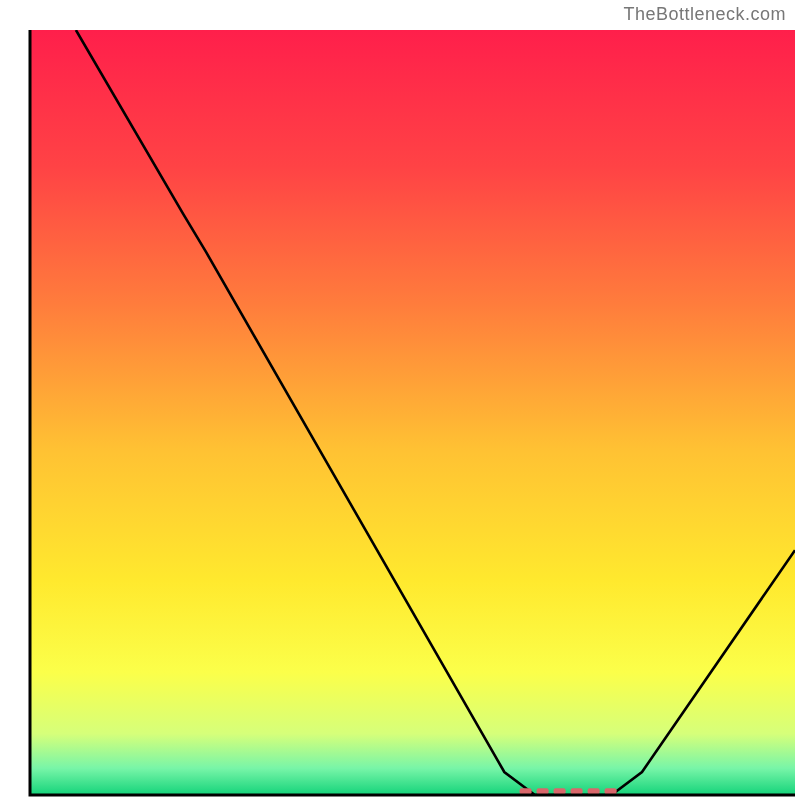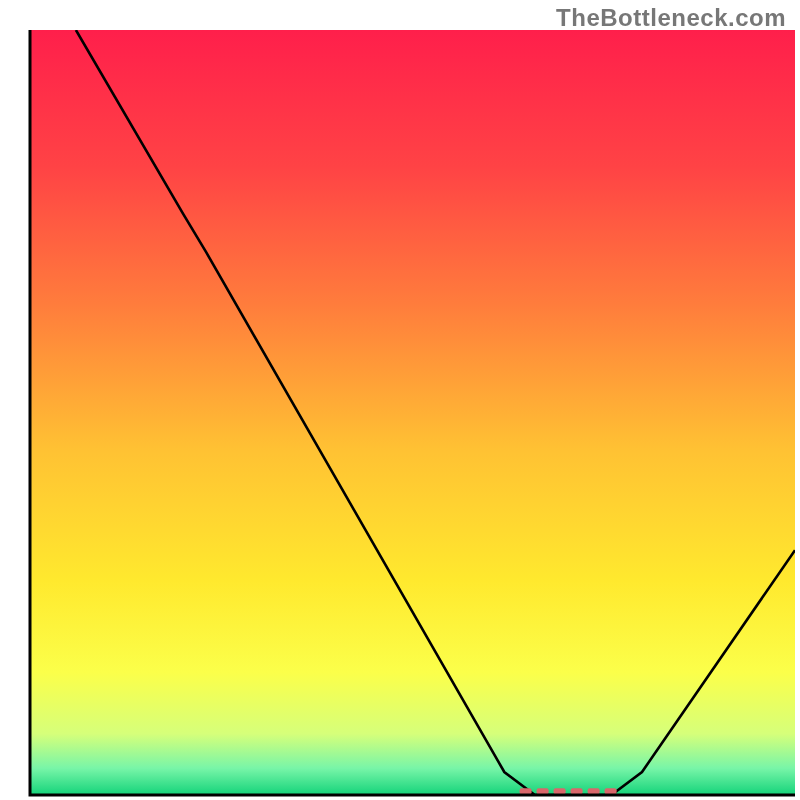--- a/index.html
+++ b/index.html
@@ -12,22 +12,22 @@
   }
   .container {
     position: relative;
     width: 800px;
     height: 800px;
   }
   .watermark {
     position: absolute;
     top: 4px;
     right: 14px;
-    font-size: 24px;
-    font-weight: bold;
+    font-size: 18px;
+    font-weight: normal;
     color: #777;
     letter-spacing: 0.5px;
   }
   svg {
     position: absolute;
     top: 0;
     left: 0;
   }
 </style>
 </head>

